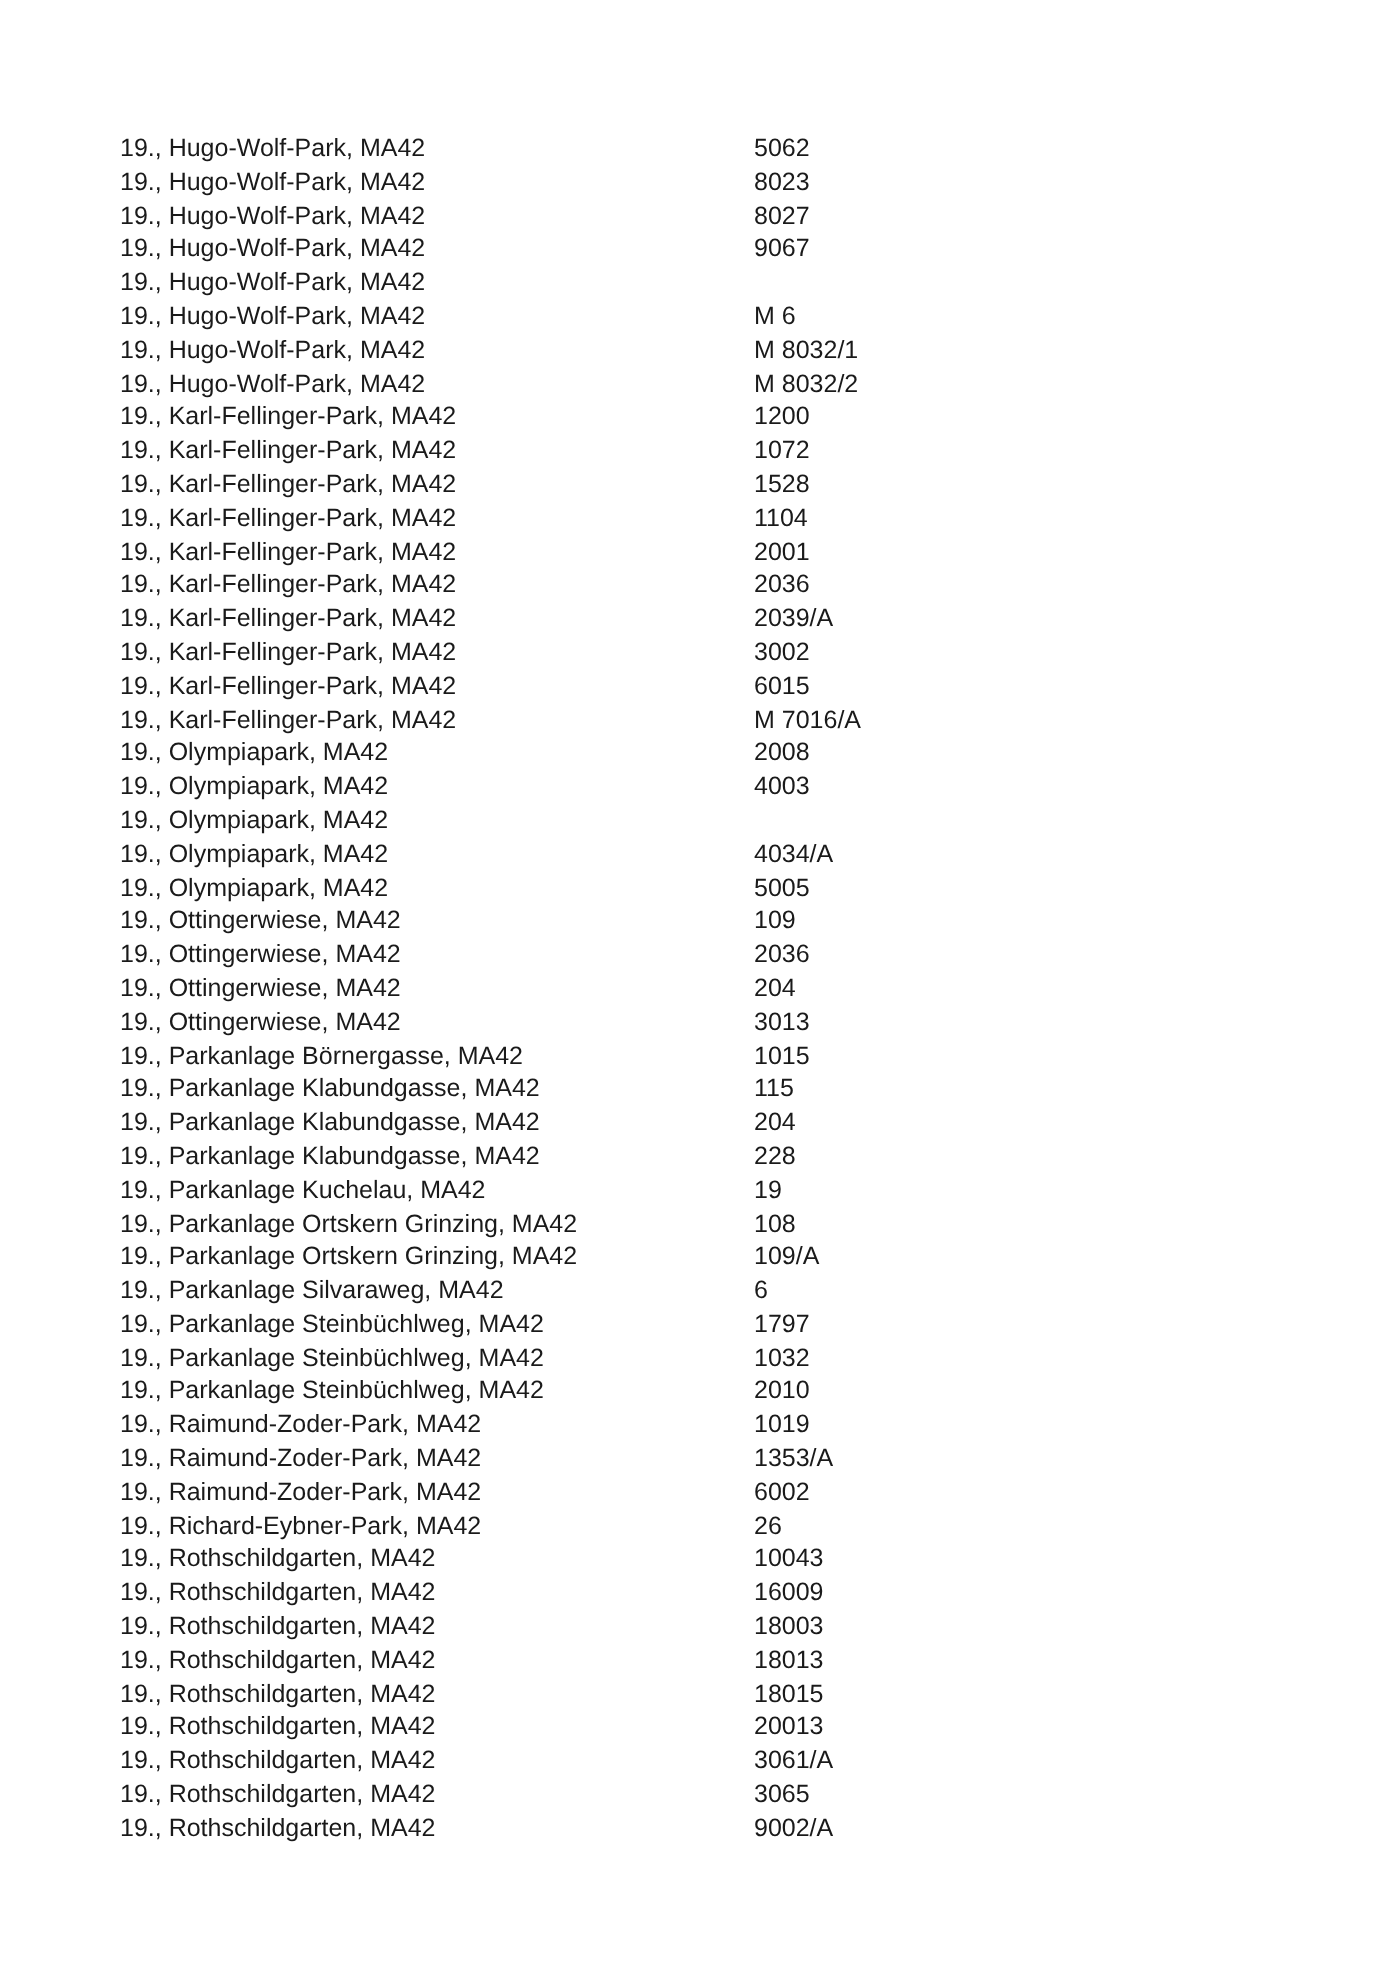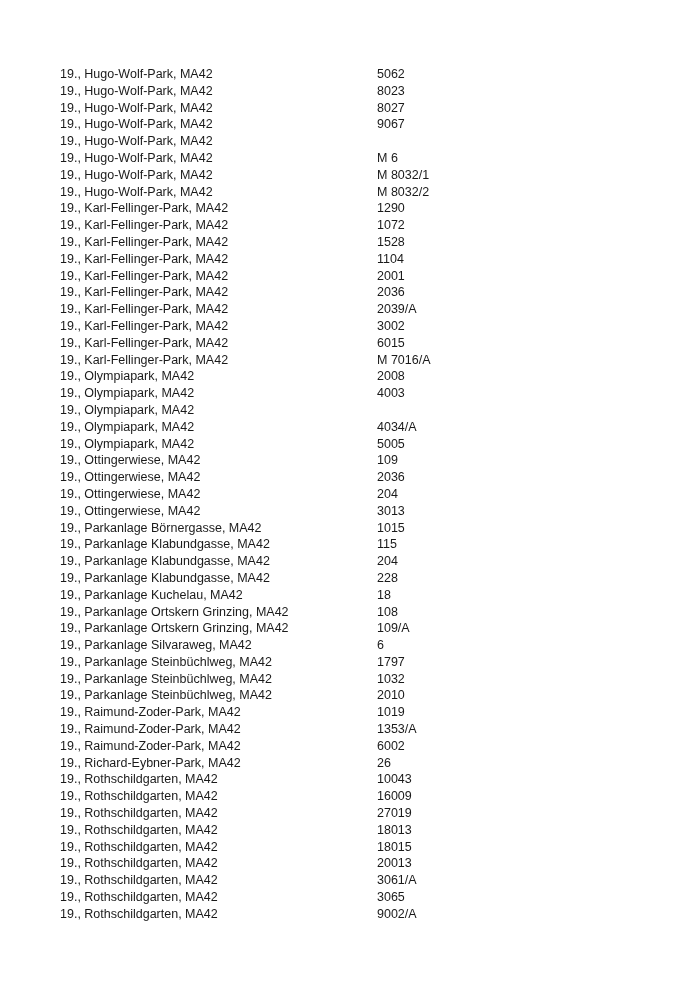--- a/index.html
+++ b/index.html
@@ -73,21 +73,21 @@
       <div class="row">
       <span class="cell-location">19., Hugo-Wolf-Park, MA42</span>
       <span class="cell-number">M 8032/1</span>
     </div>
       <div class="row">
       <span class="cell-location">19., Hugo-Wolf-Park, MA42</span>
       <span class="cell-number">M 8032/2</span>
     </div>
       <div class="row">
       <span class="cell-location">19., Karl-Fellinger-Park, MA42</span>
-      <span class="cell-number">1290</span>
+      <span class="cell-number">1200</span>
     </div>
       <div class="row">
       <span class="cell-location">19., Karl-Fellinger-Park, MA42</span>
       <span class="cell-number">1072</span>
     </div>
       <div class="row">
       <span class="cell-location">19., Karl-Fellinger-Park, MA42</span>
       <span class="cell-number">1528</span>
     </div>
       <div class="row">
@@ -164,21 +164,21 @@
       <div class="row">
       <span class="cell-location">19., Parkanlage Klabundgasse, MA42</span>
       <span class="cell-number">204</span>
     </div>
       <div class="row">
       <span class="cell-location">19., Parkanlage Klabundgasse, MA42</span>
       <span class="cell-number">228</span>
     </div>
       <div class="row">
       <span class="cell-location">19., Parkanlage Kuchelau, MA42</span>
-      <span class="cell-number">18</span>
+      <span class="cell-number">19</span>
     </div>
       <div class="row">
       <span class="cell-location">19., Parkanlage Ortskern Grinzing, MA42</span>
       <span class="cell-number">108</span>
     </div>
       <div class="row">
       <span class="cell-location">19., Parkanlage Ortskern Grinzing, MA42</span>
       <span class="cell-number">109/A</span>
     </div>
       <div class="row">
@@ -216,21 +216,21 @@
       <div class="row">
       <span class="cell-location">19., Rothschildgarten, MA42</span>
       <span class="cell-number">10043</span>
     </div>
       <div class="row">
       <span class="cell-location">19., Rothschildgarten, MA42</span>
       <span class="cell-number">16009</span>
     </div>
       <div class="row">
       <span class="cell-location">19., Rothschildgarten, MA42</span>
-      <span class="cell-number">27019</span>
+      <span class="cell-number">18003</span>
     </div>
       <div class="row">
       <span class="cell-location">19., Rothschildgarten, MA42</span>
       <span class="cell-number">18013</span>
     </div>
       <div class="row">
       <span class="cell-location">19., Rothschildgarten, MA42</span>
       <span class="cell-number">18015</span>
     </div>
       <div class="row">

